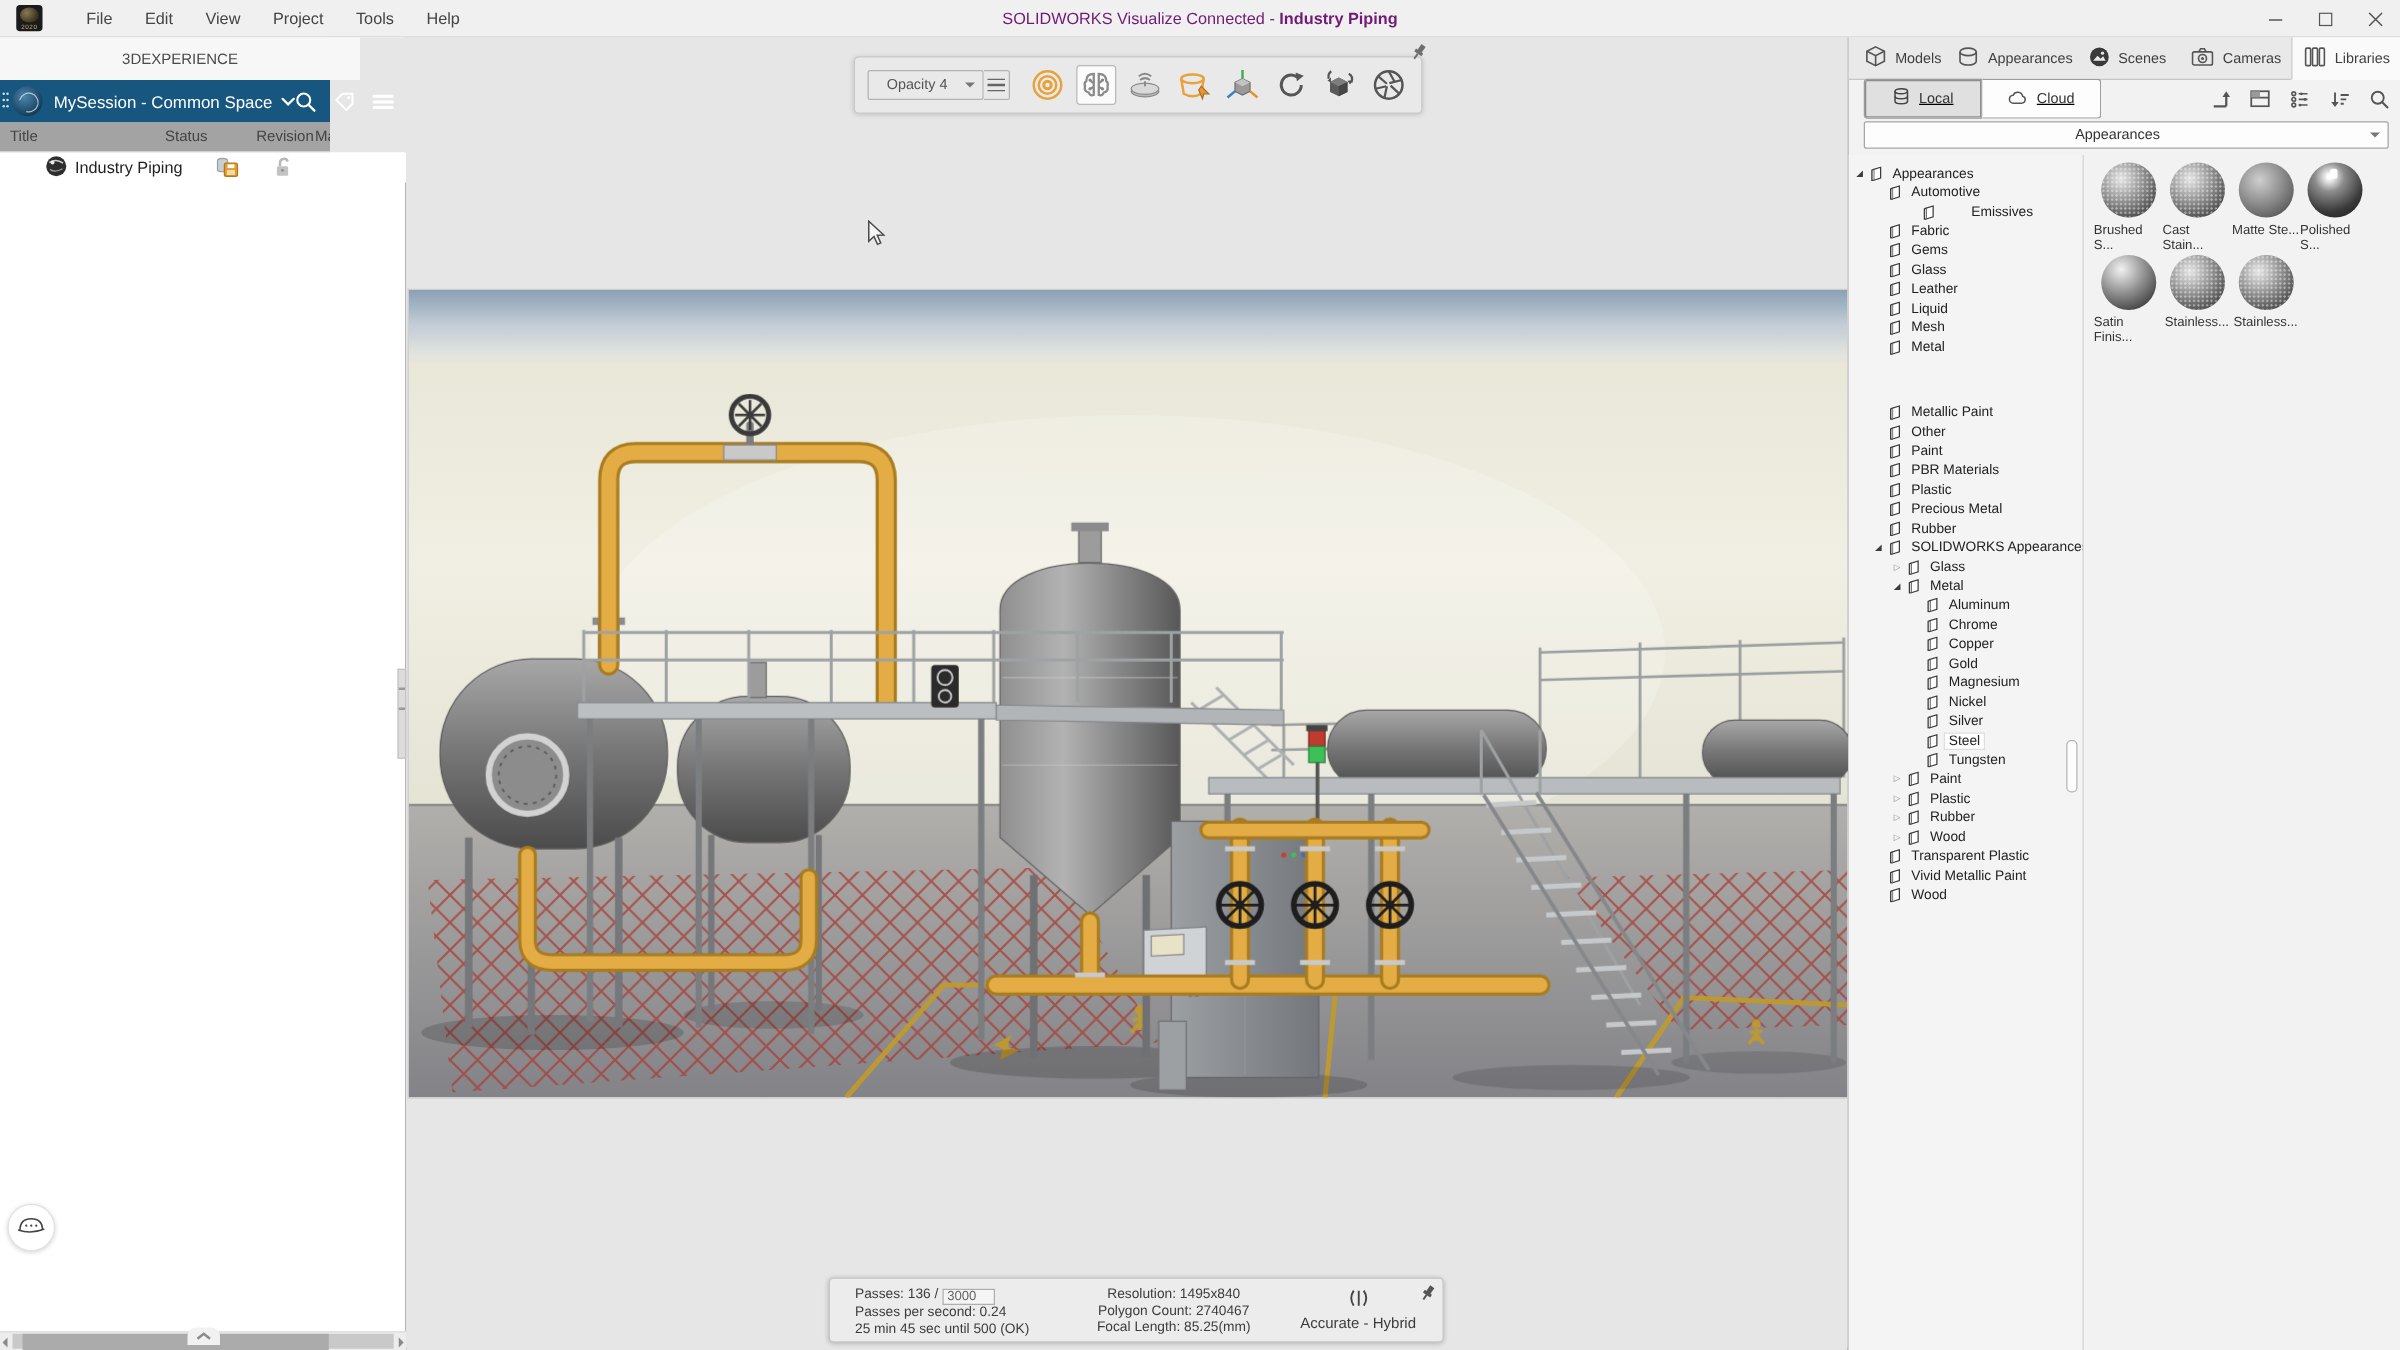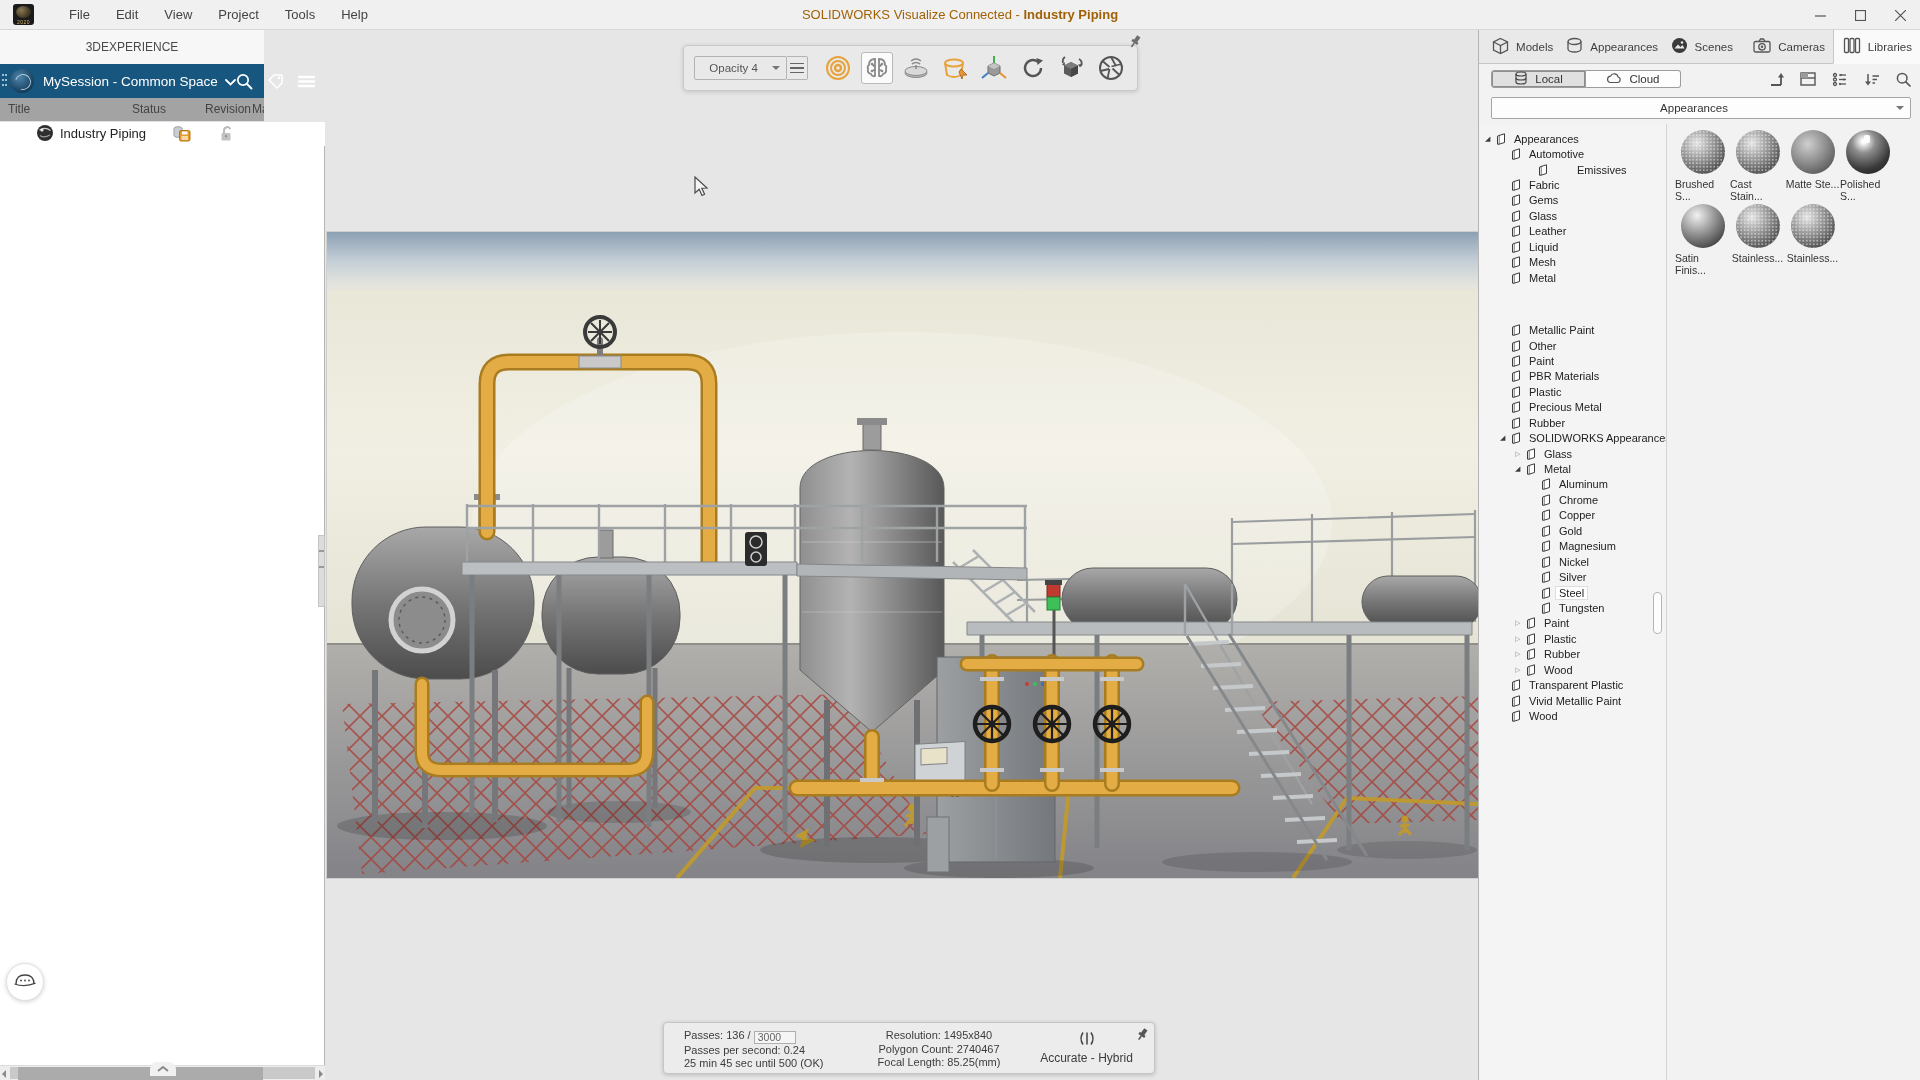--- a/index.html
+++ b/index.html
@@ -7,30 +7,30 @@
   body { font-family:"Liberation Sans", sans-serif; background:#e6e6e6; overflow:hidden; }
   .app { position:relative; width:1920px; height:1080px; background:#e6e6e6; border-bottom:2px solid #222; }
 
   
   .titlebar { position:absolute; left:0; top:0; width:1920px; height:30px; background:#f0f0f0; border-bottom:1px solid #d8d8d8; display:flex; align-items:center; }
   .app-logo { width:21px; height:21px; margin-left:13px; background:#1b1b1b; border-radius:3px; position:relative; overflow:hidden; }
   .app-logo .orb { position:absolute; left:3px; top:2px; width:15px; height:12px; border-radius:50%; background:radial-gradient(circle at 35% 35%, #8a7a52, #3c3322 70%); }
   .app-logo .yr { position:absolute; left:0; bottom:0; width:100%; text-align:center; font-size:5px; color:#d7b46a; letter-spacing:.5px; }
   .menus { display:flex; margin-left:22px; }
   .menu-item { font-size:13px; color:#444; padding:0 13px; height:30px; line-height:29px; cursor:default; }
-  .win-title { position:absolute; left:0; right:0; text-align:center; font-size:13px; color:#a16207; pointer-events:none; }
+  .win-title { position:absolute; left:0; right:0; text-align:center; font-size:13px; color:#701a75; pointer-events:none; }
   .win-title b { font-weight:700; }
   .win-controls { position:absolute; right:0; top:0; height:30px; display:flex; }
   .win-btn { width:40px; height:30px; display:flex; align-items:center; justify-content:center; color:#555; }
   .win-btn svg { display:block; }
 
   
   .left-panel { position:absolute; left:0; top:30px; width:325px; height:1050px; background:#ffffff; border-right:1px solid #b5b5b5; }
   .corner-fill { position:absolute; left:264px; top:0; width:61px; height:92px; background:#e6e6e6; }
-  .dx-header { position:absolute; left:0; top:0; width:264px; height:34px; background:#f7f7f7; display:flex; align-items:center; justify-content:center; font-size:12px; color:#4a4a4a; }
+  .dx-header { position:absolute; left:0; top:0; width:288px; height:34px; background:#f7f7f7; display:flex; align-items:center; justify-content:center; font-size:12px; color:#4a4a4a; }
   .session-bar { position:absolute; left:0; top:34px; width:264px; height:34px; background:#17567e; display:flex; align-items:center; color:#fff; }
   .grip-dots { width:8px; height:22px; margin-left:2px; display:grid; grid-template-columns:repeat(2,3px); grid-auto-rows:5px; justify-content:center; align-content:center; }
   .grip-dots i { width:2px; height:2px; background:#cfe0ec; border-radius:50%; }
   .compass { width:24px; height:24px; border-radius:50%; margin-left:2px; background:radial-gradient(circle at 40% 35%, #4d85ab, #123a58 75%); position:relative; flex:none; }
   .compass::after { content:""; position:absolute; left:5px; top:5px; width:14px; height:14px; border:1.5px solid rgba(210,230,245,.75); border-radius:50%; border-left-color:transparent; transform:rotate(-30deg); }
   .session-label { font-size:13.5px; margin-left:9px; white-space:nowrap; }
   .session-chevron { margin-left:7px; }
   .sb-icons { display:flex; align-items:center; margin-left:auto; margin-right:6px; gap:14px; }
   .sb-icons span { display:flex; }
 
@@ -81,21 +81,21 @@
   .stats-col3 { flex:1; display:flex; flex-direction:column; align-items:center; justify-content:center; gap:2px; font-size:12px; }
   .passes-input { display:inline-block; width:42px; height:13px; border:1px solid #aeaeae; background:#f5f5f5; font-size:10.5px; color:#666; padding:0 3px; vertical-align:-2px; font-family:"Liberation Sans",sans-serif; }
   .stats-pin { right:5px; top:4px; }
 
   
   .right-panel { position:absolute; left:1478px; top:30px; width:442px; height:1050px; background:#f2f2f2; border-left:1px solid #b5b5b5; }
   .rp-tabs { position:absolute; left:0; top:0; width:442px; height:34px; background:#e9e9e9; border-bottom:1px solid #c6c6c6; display:flex; }
   .rp-tab { flex:1; display:flex; align-items:center; justify-content:center; gap:7px; font-size:11.5px; color:#3e3e3e; }
   .rp-tab.selected { background:#fafafa; border-left:1px solid #c6c6c6; border-bottom:1px solid #fafafa; margin-bottom:-1px; }
   .rp-toolbar { position:absolute; left:0; top:34px; width:442px; height:30px; display:flex; align-items:center; }
-  .seg { display:flex; margin-left:12px; height:18px; }
+  .seg { display:flex; margin-left:12px; height:32px;text-decoration:underline; }
   .seg-btn { width:95px; border:1px solid #9c9c9c; display:flex; align-items:center; justify-content:center; gap:7px; font-size:11.5px; color:#333; background:#fdfdfd; }
   .seg-btn:first-child { border-radius:3px 0 0 3px; }
   .seg-btn:last-child { border-radius:0 3px 3px 0; border-left:none; }
   .seg-btn.selected { background:#e0e0e0; box-shadow:inset 0 0 0 1px #8d8d8d; }
   .rp-tools { display:flex; align-items:center; margin-left:auto; margin-right:10px; gap:16px; }
   .rp-tools span { display:flex; }
   .rp-dd-row { position:absolute; left:0; top:64px; width:442px; height:30px; }
   .rp-dropdown { position:absolute; left:12px; right:10px; top:3px; height:22px; border:1px solid #a6a6a6; background:#fdfdfd; border-radius:2px; display:flex; align-items:center; font-size:11.5px; color:#333; }
   .rp-dropdown .dd-label { flex:1; text-align:center; }
 

